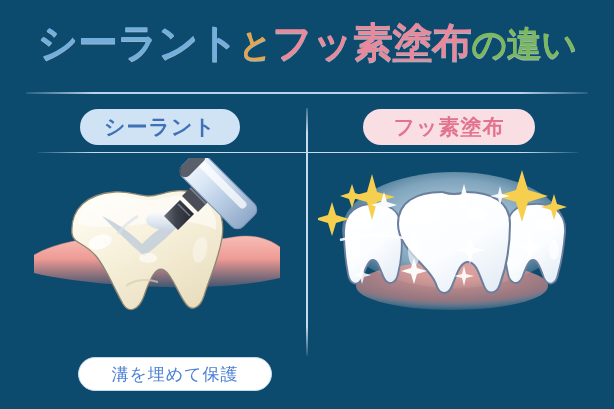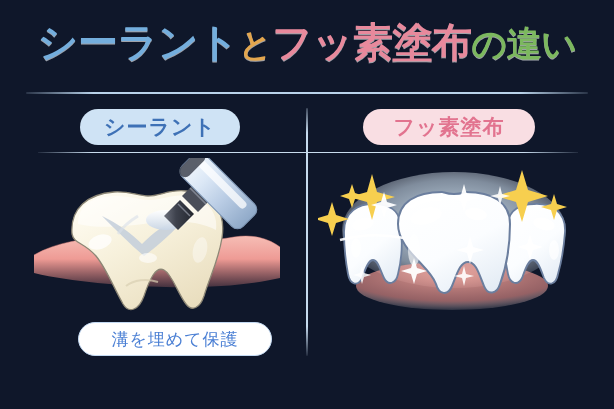--- a/index.html
+++ b/index.html
@@ -13,21 +13,21 @@
   body {
     font-family: "DejaVu Sans", "Liberation Sans", sans-serif;
     background: #ffffff;
     position: relative;
   }
 
   #root {
     position: relative;
     width: 614px;
     height: 409px;
-    background: #0f172a;
+    background: #0c4a6e;
     overflow: hidden;
   }
 
   
   .title-wrap {
     position: absolute;
     top: 22px;
     left: 0;
     width: 614px;
     text-align: center;
@@ -97,20 +97,21 @@
     position: absolute;
     height: 34px;
     border-radius: 17px;
     display: flex;
     align-items: center;
     justify-content: center;
     font-size: 17px;
     font-weight: 400;
     letter-spacing: 1px;
     background: #ffffff;
+    margin-top: 35px;
   }
   .cap-left {
     left: 78px; top: 322px; width: 194px;
     border: 1.5px solid #C3D9F2;
     color: #4A7FD4;
   }
   .cap-right {
     left: 358px; top: 322px; width: 190px;
     border: 1.5px solid #F3D3DC;
     color: #D4698E;

